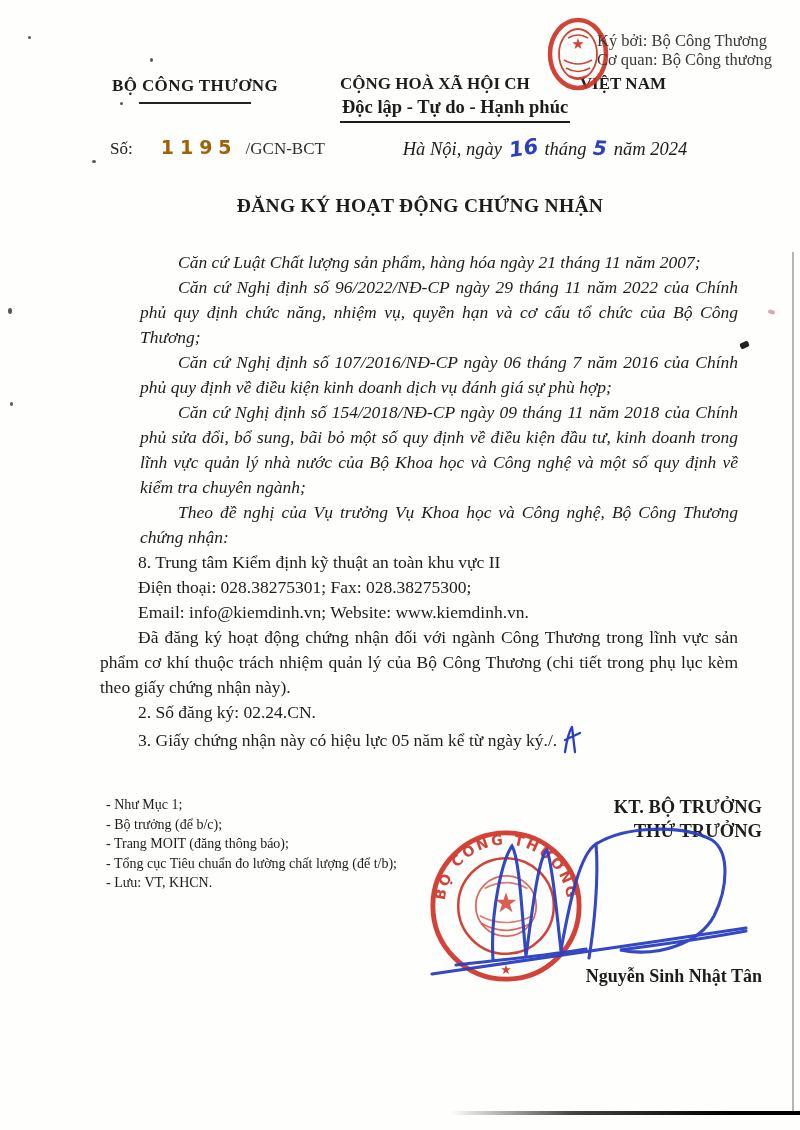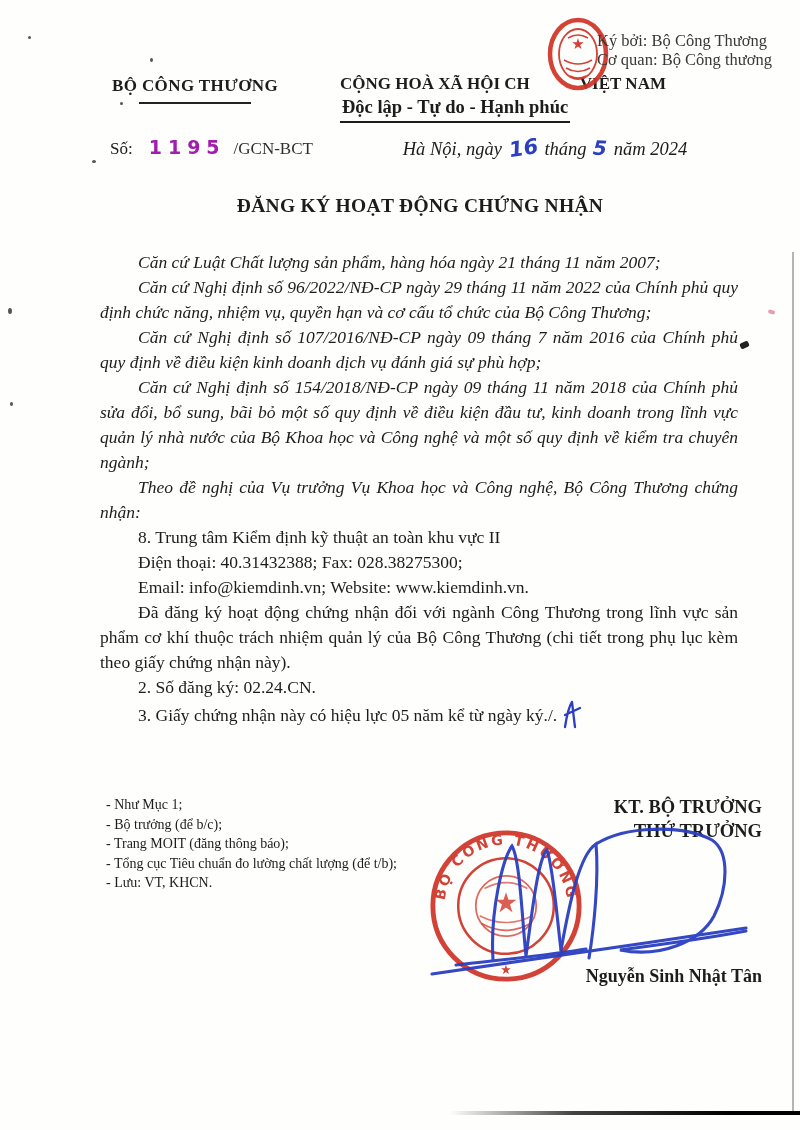--- a/index.html
+++ b/index.html
@@ -13,40 +13,40 @@
   .hdr-left .org{font-weight:bold;font-size:17px;letter-spacing:.4px;}
   .hdr-left .rule{width:112px;border-top:2px solid #222;margin:6px auto 0;}
   .hdr-right{position:absolute;left:340px;top:74px;width:400px;text-align:left;}
   .motto1{font-weight:bold;font-size:17px;white-space:nowrap;}
   .motto-gap{display:inline-block;width:50px;}
   .motto2{display:inline-block;font-weight:bold;font-size:18.5px;margin-top:3px;
           border-bottom:2.5px solid #1c1c1c;padding:0 2px 3px;}
   
   .numline{position:absolute;left:110px;top:136px;font-size:17px;white-space:nowrap;}
   .num-stamped{font-family:"DejaVu Sans",sans-serif;font-weight:bold;font-size:19px;
-               letter-spacing:6px;color:#a21caf;margin:0 8px 0 16px;}
+               letter-spacing:6px;color:#a16207;margin:0 8px 0 28px;}
   .num-suffix{color:#2f2f2f;}
   .dateline{position:absolute;left:370px;top:136px;width:350px;text-align:center;
             font-style:italic;font-size:18.5px;white-space:nowrap;}
   .hand{font-family:"DejaVu Sans",sans-serif;font-style:italic;font-weight:bold;
         color:#2b3fc0;display:inline-block;}
   .hand-day{font-size:21px;transform:rotate(-9deg);margin:0 2px;}
   .hand-month{font-size:20px;transform:rotate(4deg);margin:0 2px;}
   
   .digisig{position:absolute;left:597px;top:31px;font-size:16.5px;line-height:19px;
            color:#383838;white-space:nowrap;z-index:6;}
   .seal-small{position:absolute;left:546px;top:16px;z-index:5;opacity:.93;}
   
   .title{position:absolute;left:100px;right:60px;top:193px;text-align:center;
          font-weight:bold;font-size:19.5px;line-height:26px;letter-spacing:.3px;}
   
   .bodytext{position:absolute;left:100px;right:62px;top:250px;font-size:17.5px;
             line-height:25px;text-align:justify;}
   .bodytext p{margin:0;text-indent:38px;}
-  .preamble p{font-style:italic;}
+  .preamble p{font-style:italic;margin-left:40px;}
   .inkmark{display:inline-block;vertical-align:-9px;margin-left:4px;}
   
   .recipients{position:absolute;left:106px;top:795px;z-index:2;}
   .recipients .rh{font-weight:bold;font-style:italic;font-size:15.5px;margin-bottom:6px;}
   .recipients .ri{font-size:14px;line-height:19.5px;}
   .sig-title{position:absolute;left:462px;top:795px;width:300px;text-align:right;
              font-weight:bold;font-size:18.5px;line-height:24px;z-index:2;}
   .signer{position:absolute;left:462px;top:966px;width:300px;text-align:right;
           font-weight:bold;font-size:18px;z-index:5;}
   .seal-big{position:absolute;left:428px;top:828px;z-index:3;opacity:.9;}
@@ -105,27 +105,27 @@
   </div>
 
   <div class="title">
     <div>ĐĂNG KÝ HOẠT ĐỘNG CHỨNG NHẬN</div>
   </div>
 
   <div class="bodytext">
     <div class="preamble">
       <p>Căn cứ Luật Chất lượng sản phẩm, hàng hóa ngày 21 tháng 11 năm 2007;</p>
       <p>Căn cứ Nghị định số 96/2022/NĐ-CP ngày 29 tháng 11 năm 2022 của Chính phủ quy định chức năng, nhiệm vụ, quyền hạn và cơ cấu tổ chức của Bộ Công Thương;</p>
-      <p>Căn cứ Nghị định số 107/2016/NĐ-CP ngày 09 tháng 7 năm 2016 của Chính phủ quy định về điều kiện kinh doanh dịch vụ đánh giá sự phù hợp;</p>
+      <p>Căn cứ Nghị định số 107/2016/NĐ-CP ngày 06 tháng 7 năm 2016 của Chính phủ quy định về điều kiện kinh doanh dịch vụ đánh giá sự phù hợp;</p>
       <p>Căn cứ Nghị định số 154/2018/NĐ-CP ngày 09 tháng 11 năm 2018 của Chính phủ sửa đổi, bổ sung, bãi bỏ một số quy định về điều kiện đầu tư, kinh doanh trong lĩnh vực quản lý nhà nước của Bộ Khoa học và Công nghệ và một số quy định về kiểm tra chuyên ngành;</p>
       <p>Theo đề nghị của Vụ trưởng Vụ Khoa học và Công nghệ, Bộ Công Thương chứng nhận:</p>
     </div>
     <div>
       <p>8. Trung tâm Kiểm định kỹ thuật an toàn khu vực II</p>
-      <p>Điện thoại: 40.31432388; Fax: 028.38275300;</p>
+      <p>Điện thoại: 028.38275301; Fax: 028.38275300;</p>
       <p>Email: info@kiemdinh.vn; Website: www.kiemdinh.vn.</p>
       <p>Đã đăng ký hoạt động chứng nhận đối với ngành Công Thương trong lĩnh vực sản phẩm cơ khí thuộc trách nhiệm quản lý của Bộ Công Thương (chi tiết trong phụ lục kèm theo giấy chứng nhận này).</p>
       <p>2. Số đăng ký: 02.24.CN.</p>
       <p><span>3. Giấy chứng nhận này có hiệu lực 05 năm kể từ ngày ký./.</span><svg class="inkmark" width="22" height="30" viewBox="0 0 22 30">
             <path d="M 4,27 C 6,14 9,5 11,2 M 11,2 C 12,10 13,20 14,27 M 4,15 L 19,8" fill="none" stroke="#2b3fc0" stroke-width="2.3" stroke-linecap="round"></path>
           </svg></p>
     </div>
   </div>
 
   <div class="recipients">

